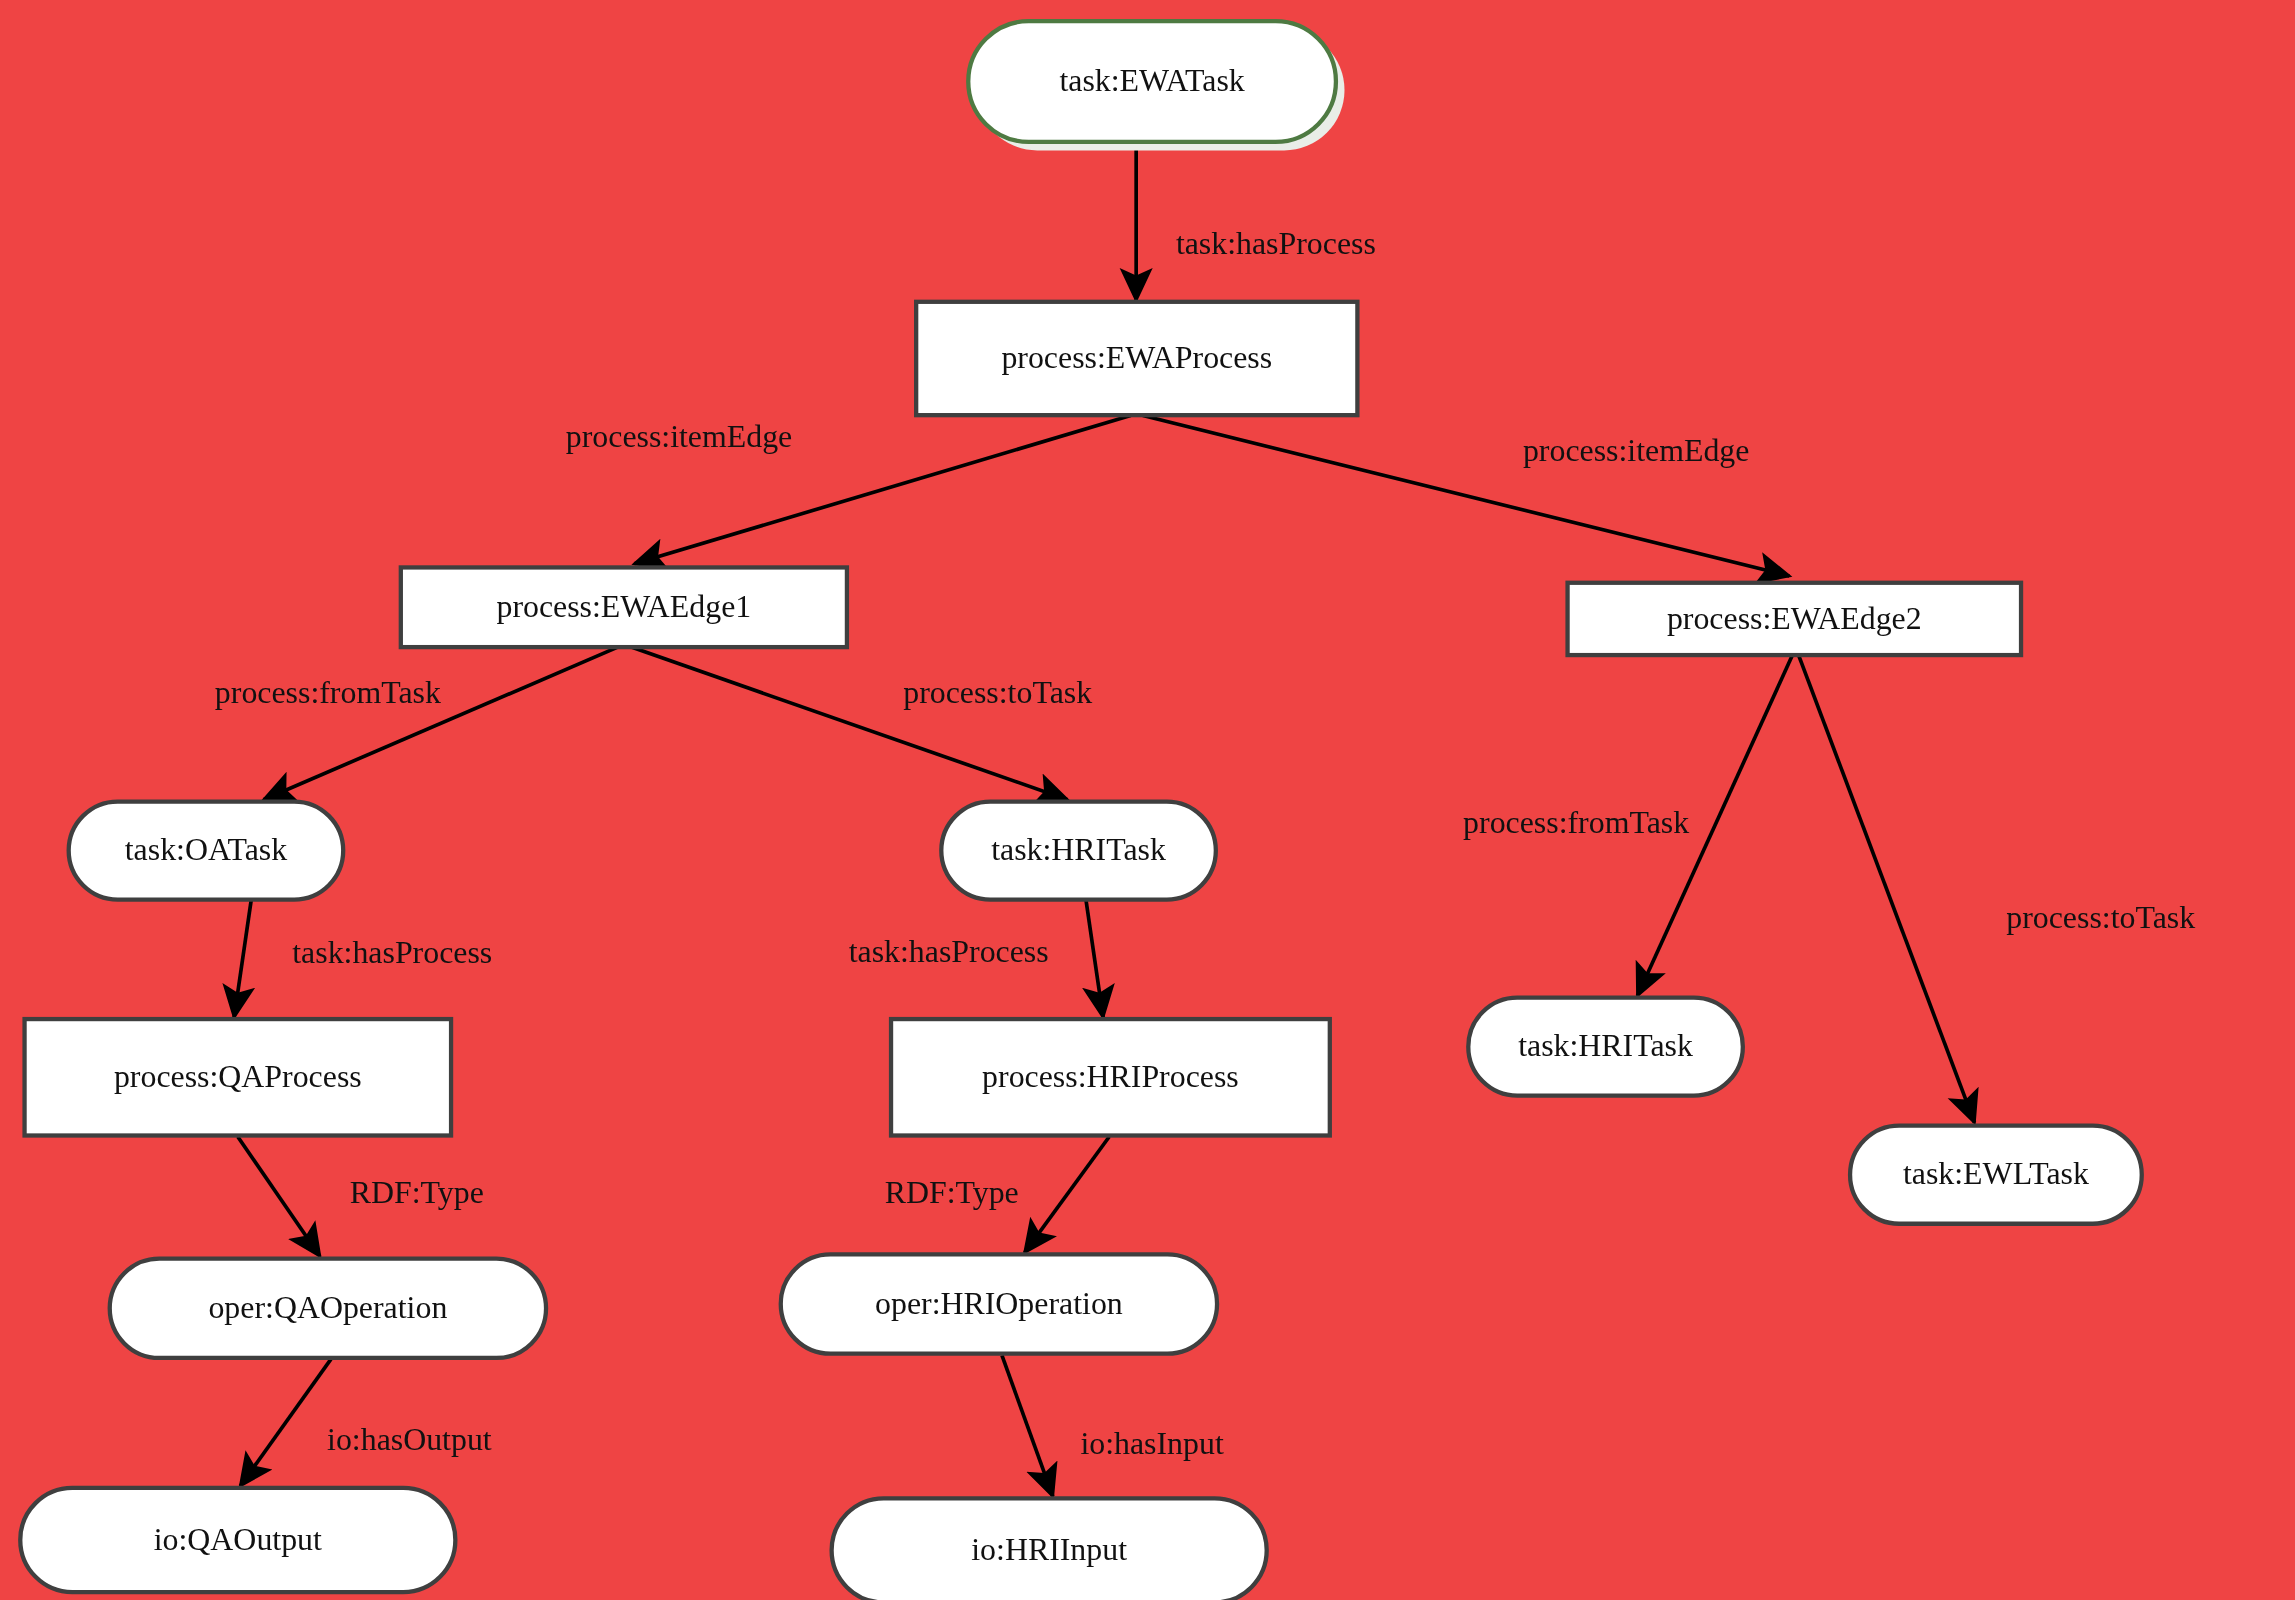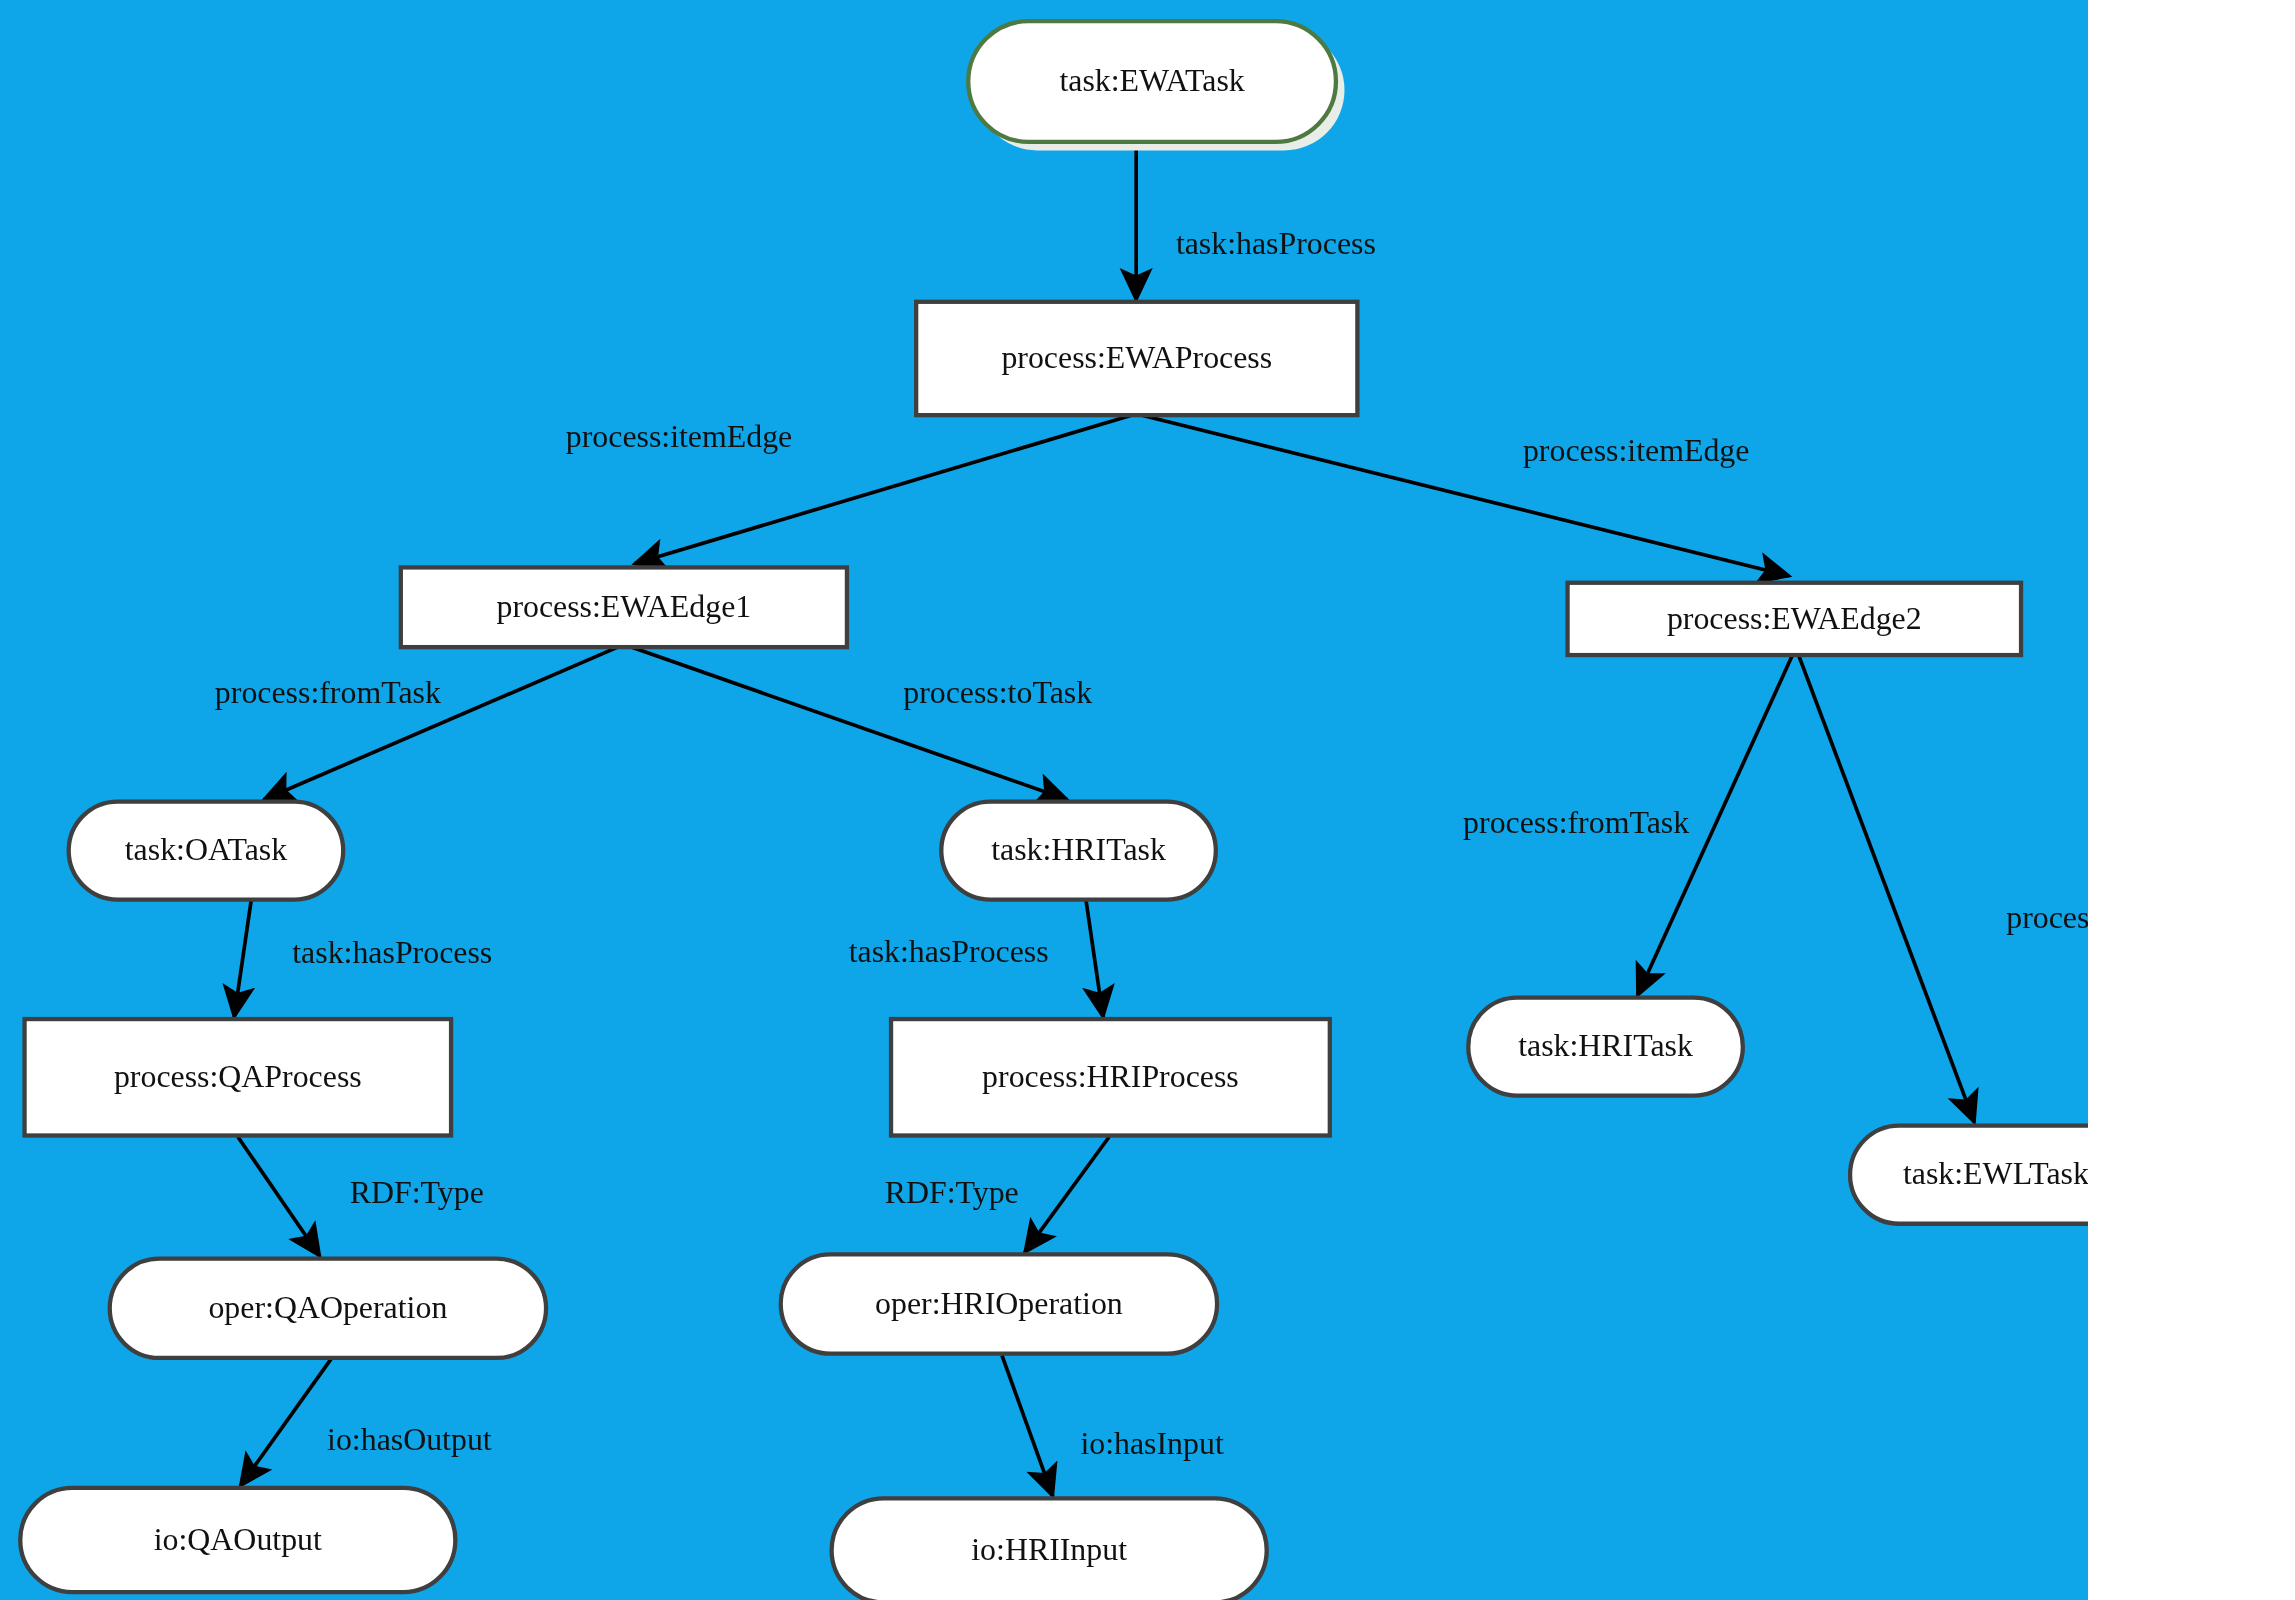--- a/index.html
+++ b/index.html
@@ -5,23 +5,23 @@
   html, body {
     margin: 0;
     padding: 0;
     background: #ffffff;
   }
   body {
     font-family: "Liberation Serif", "DejaVu Serif", serif;
   }
   #diagram-root {
     position: relative;
-    width: 2088px;
+    width: 2295px;
     height: 1600px;
-    background: #0ea5e9;
+    background: #ef4444;
     overflow: hidden;
   }
   svg.graph {
     display: block;
     width: 2295px;
     height: 1600px;
   }
   .node-label {
     font-family: "Liberation Serif", "DejaVu Serif", serif;
     font-size: 52px;

